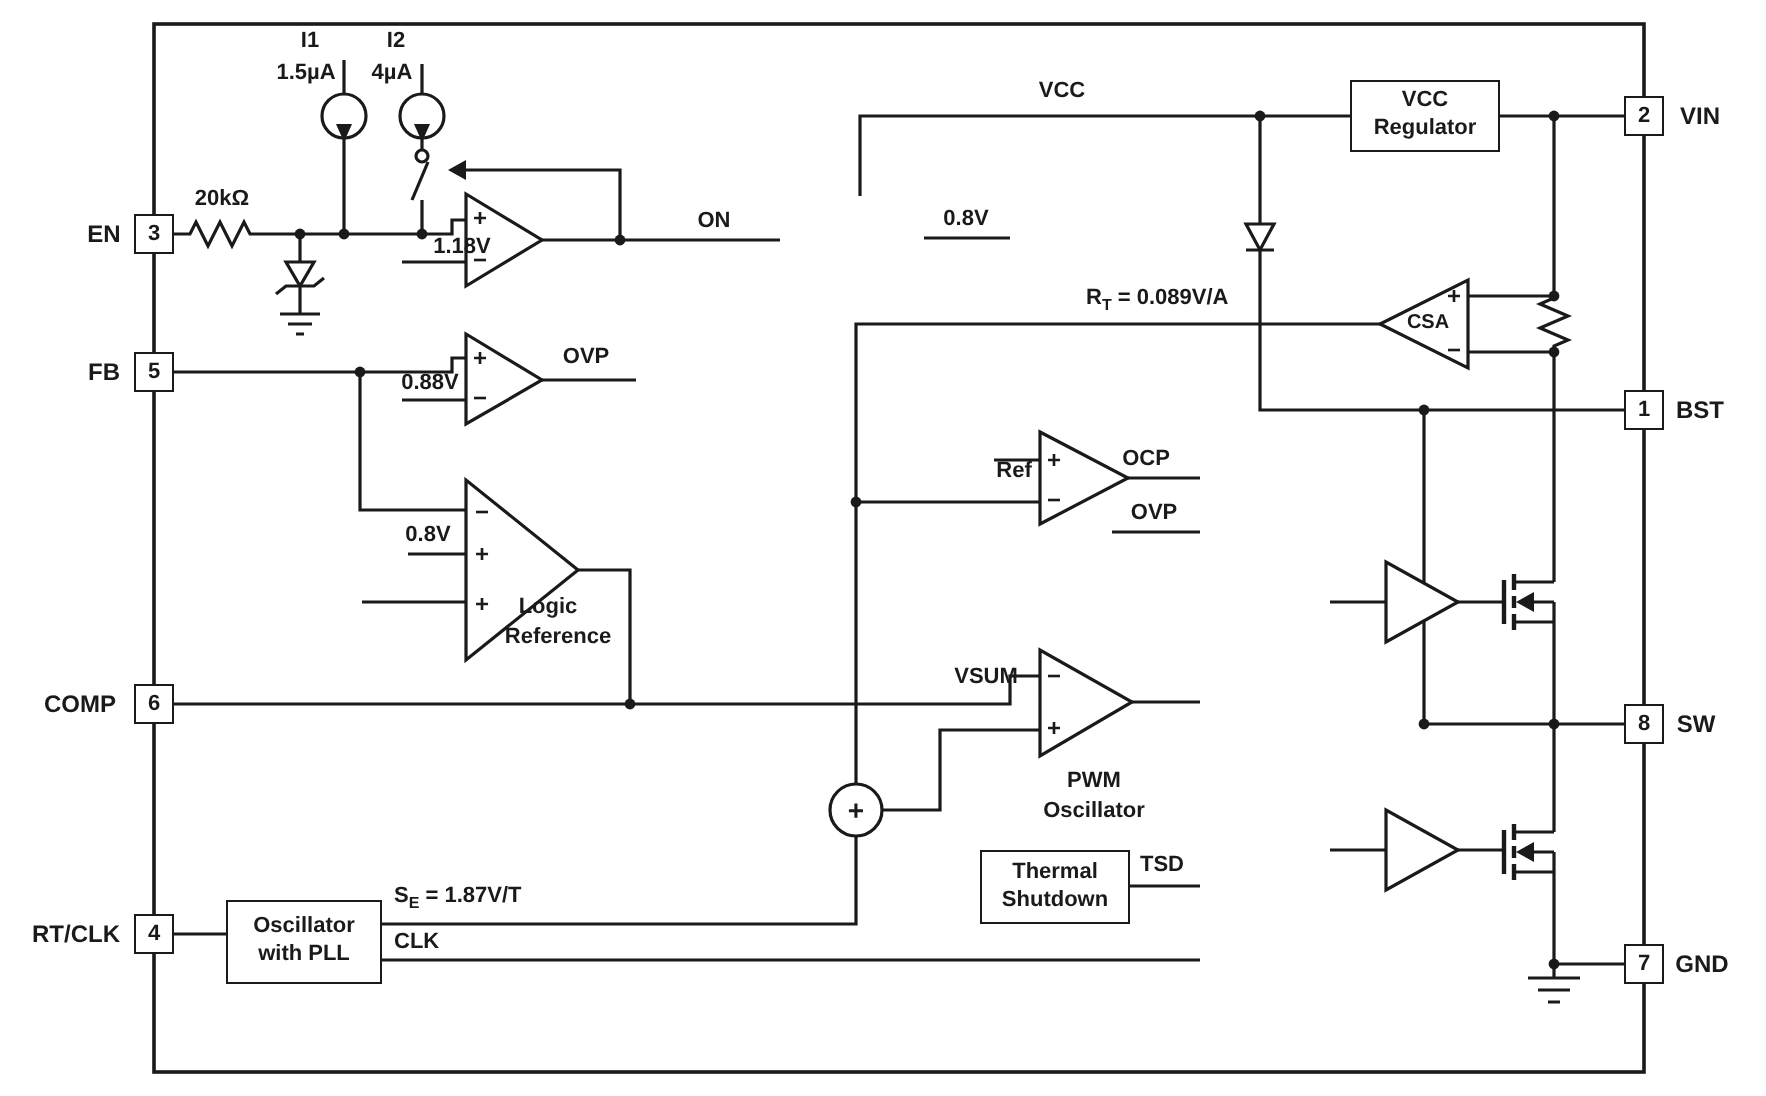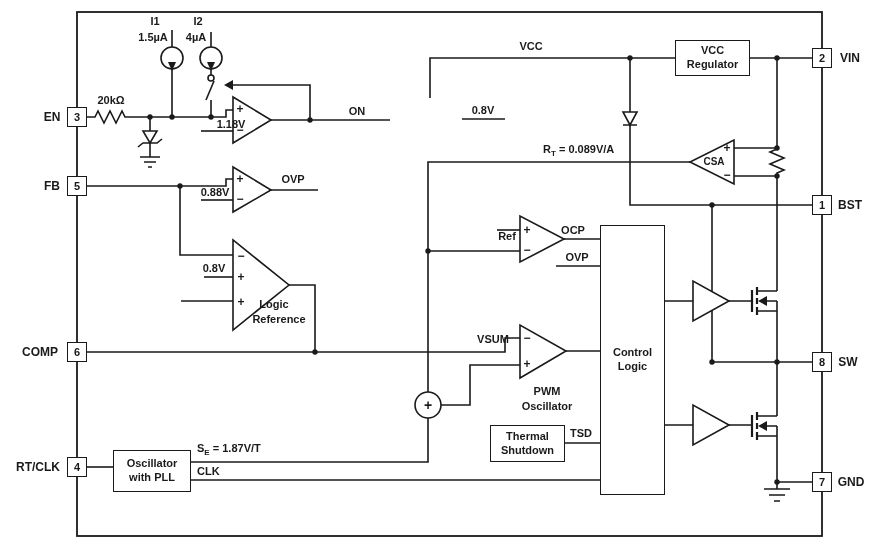--- a/index.html
+++ b/index.html
@@ -134,24 +134,20 @@
     <span>Regulator</span>
   </div>
   <div class="blk" style="left:490px;top:425px;width:75px;height:37px">
     <span>Thermal</span>
     <span>Shutdown</span>
   </div>
   <div class="blk" style="left:113px;top:450px;width:78px;height:42px">
     <span>Oscillator</span>
     <span>with PLL</span>
   </div>
-  <div class="blk" style="left:600px;top:225px;width:65px;height:270px">
-    <span>Control</span>
-    <span>Logic</span>
-  </div>
 
   <div class="pin" style="left:67px;top:107px">
       <span>3</span>
     </div>
   <div class="pin" style="left:67px;top:176px">
       <span>5</span>
     </div>
   <div class="pin" style="left:67px;top:342px">
       <span>6</span>
     </div>

